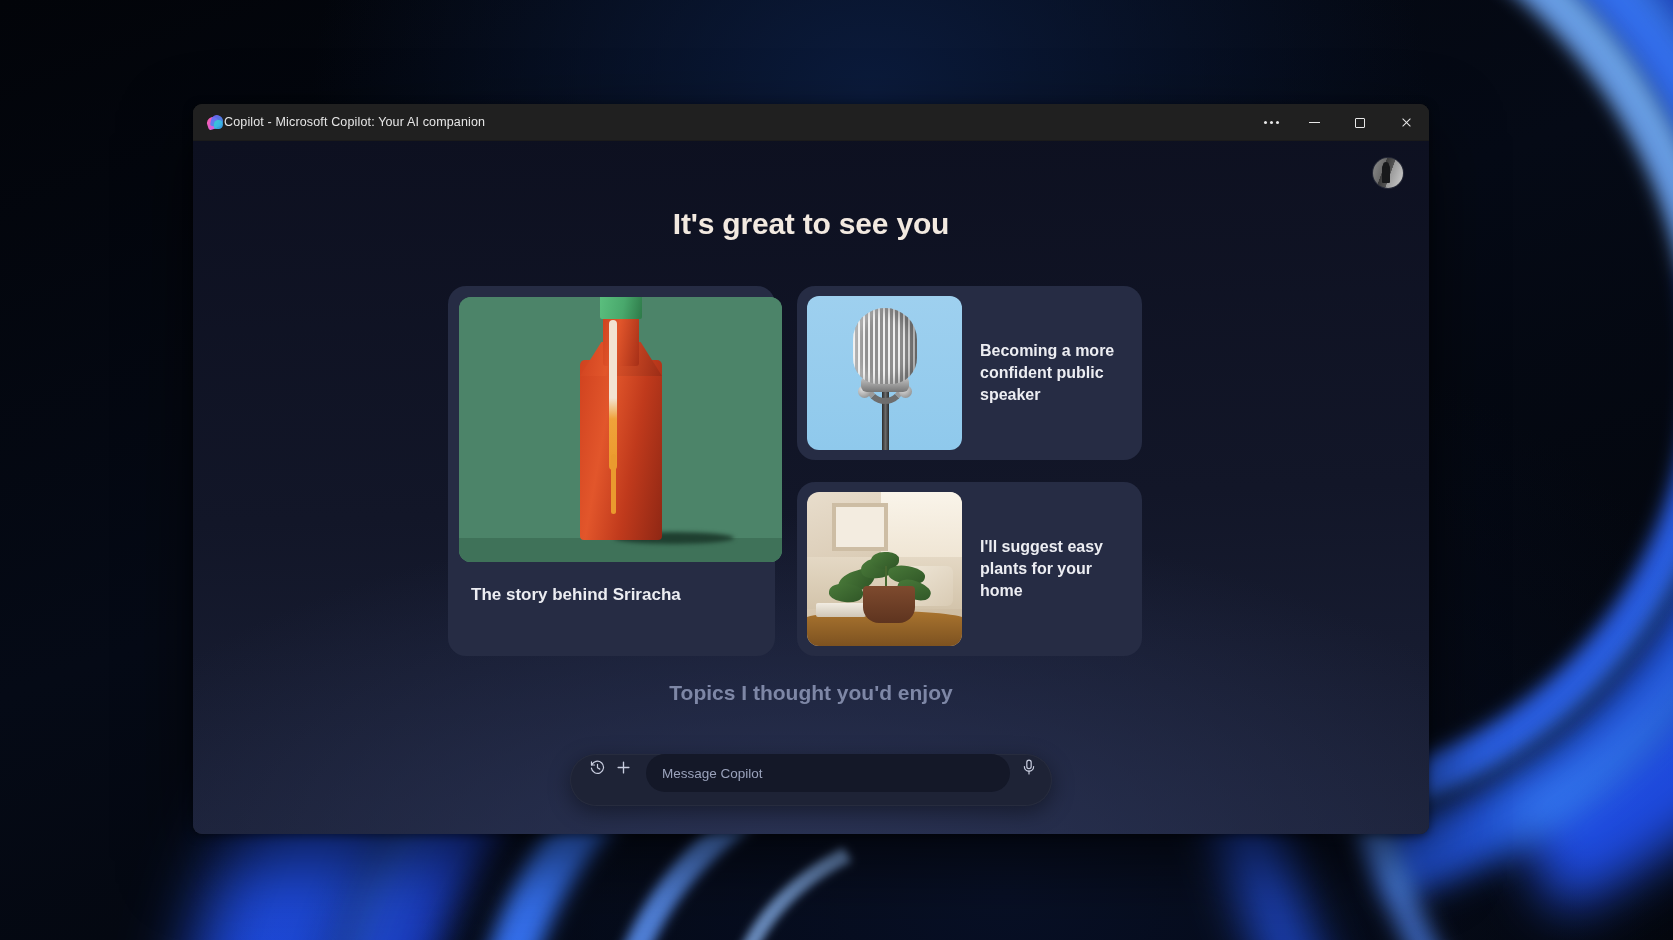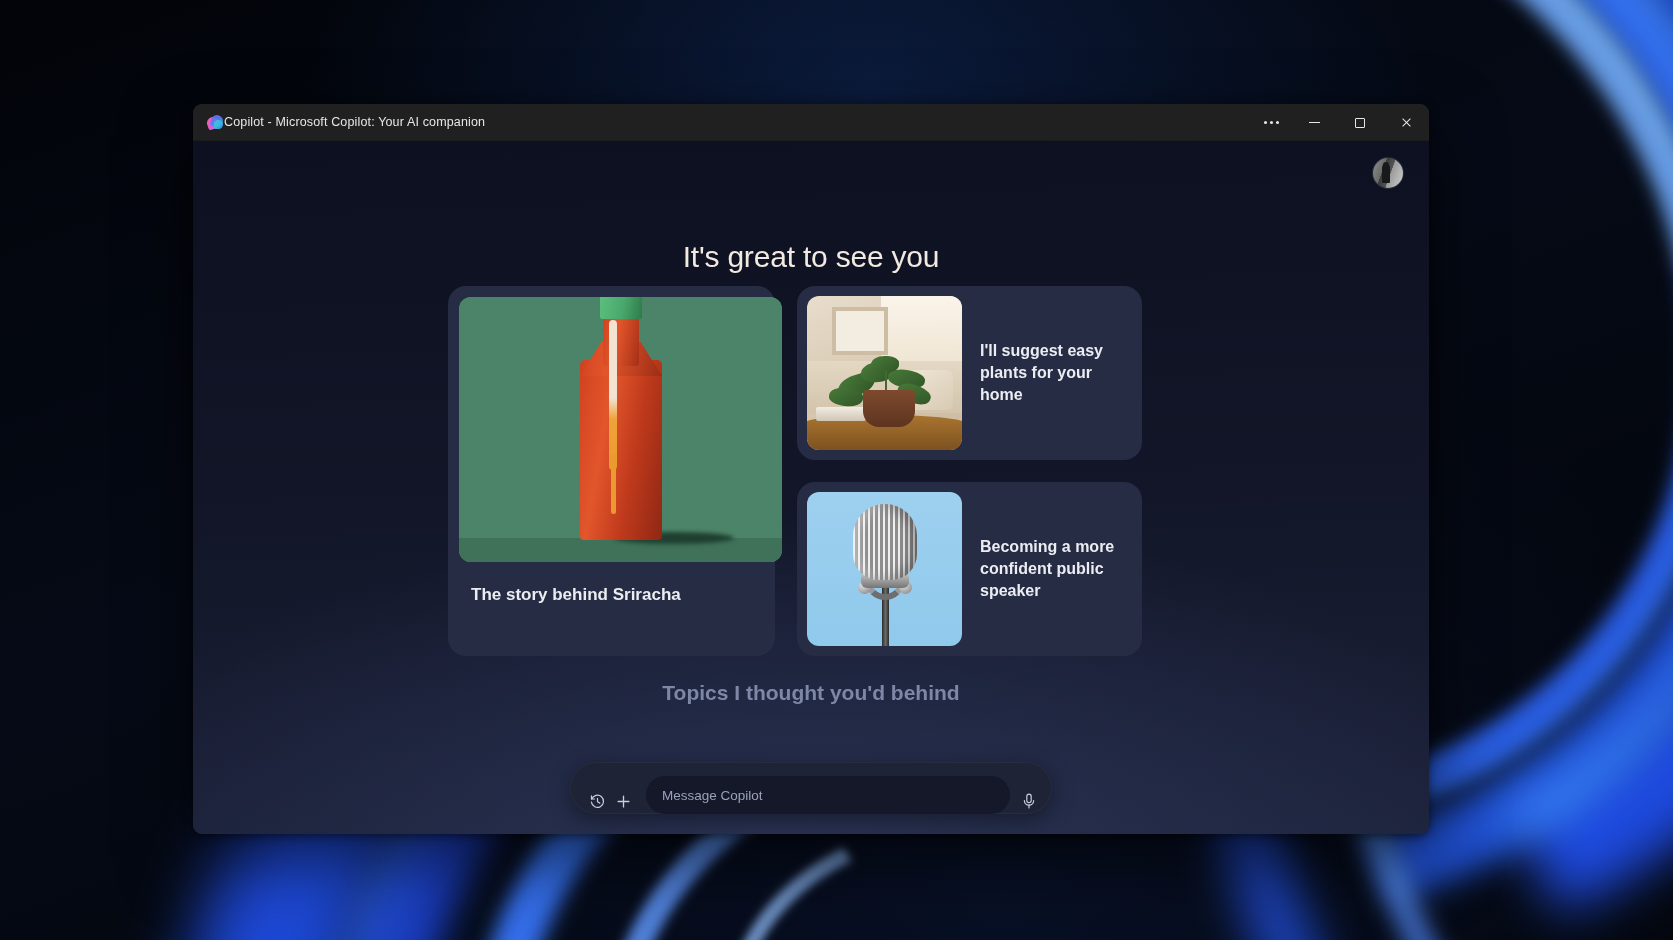--- a/index.html
+++ b/index.html
@@ -117,21 +117,21 @@
   .avatar .fig {
     position:absolute; left:9px; top:6px; width:8px; height:19px; border-radius:4px 4px 1px 1px;
     background:#18191b;
   }
   .avatar .head {
     position:absolute; left:10px; top:4px; width:6px; height:6px; border-radius:50%; background:#18191b;
   }
 
   .headline {
     position:absolute; left:0; right:0; top:66px; text-align:center;
-    font-size:30px; font-weight:400; color:#f2e9e0; letter-spacing:-.2px;margin-top:33px;
+    font-size:30px; font-weight:700; color:#f2e9e0; letter-spacing:-.2px;
   }
 
   .cards {
     position:absolute; left:255px; top:145px; display:flex; gap:22px;
   }
   .card-big {
     width:327px; height:370px; background:#262c44; border-radius:18px;
     padding:11px 11px 0 11px; cursor:pointer;
   }
   .card-big .thumb {
@@ -258,23 +258,23 @@
     position:absolute; left:50%; bottom:36%; width:2px; height:16%; background:#47672f;
   }
 
   .topics {
     position:absolute; left:0; right:0; top:540px; text-align:center;
     font-size:21px; font-weight:600; color:#7e87a6;
   }
 
   
   .composer {
-    position:absolute; left:50%; transform:translateX(-50%); bottom:20px;
+    position:absolute; left:50%; transform:translateX(-50%); bottom:28px;
     width:482px; height:52px; background:#1e2336; border-radius:26px;
-    display:flex; align-items:flex-end; padding:0 10px 0 14px;
+    display:flex; align-items:flex-start; padding:0 10px 0 14px;
     box-shadow:0 6px 22px rgba(0,0,0,.40), inset 0 0 0 1px rgba(255,255,255,.045);
   }
   .cicon { width:26px; height:26px; display:flex; align-items:center; justify-content:center;
            color:#c9cee0; cursor:pointer; flex:0 0 auto; }
   .msg-input {
     flex:1; height:38px; margin:0 6px 0 10px; background:#141828; border-radius:19px;
     border:none; outline:none; color:#dfe3ee; font-size:13.5px;
     font-family:"Liberation Sans", sans-serif; padding:0 16px;
   }
   .msg-input::placeholder { color:#9aa2bb; }
@@ -346,20 +346,34 @@
               <div class="neck"></div>
             <div class="cap2"></div>
               <div class="hl"></div>
               <div class="hl2"></div>
           </div>
         </div>
         <div class="cap">The story behind Sriracha</div>
       </div>
 
       <div class="col">
+
+        <div class="card-sm">
+          <div class="thumb">
+            <div class="mic-img">
+              <div class="stand"></div>
+                <div class="yoke"></div>
+              <div class="knob l"></div>
+                <div class="knob r"></div>
+              <div class="rim"></div>
+                <div class="head2"></div>
+            </div>
+          </div>
+          <div class="cap">Becoming a more confident public speaker</div>
+        </div>
 
         <div class="card-sm">
           <div class="thumb">
             <div class="plant-img">
               <div class="window2"></div>
                 <div class="frame"></div>
               <div class="sofa"></div>
                 <div class="pillow"></div>
               <div class="table"></div>
                 <div class="books"></div>
@@ -369,38 +383,24 @@
               <div class="leaf l4"></div>
                 <div class="leaf l5"></div>
                 <div class="leaf l6"></div>
               <div class="stem"></div>
                 <div class="pot"></div>
             </div>
           </div>
           <div class="cap">I'll suggest easy plants for your home</div>
         </div>
 
-        <div class="card-sm">
-          <div class="thumb">
-            <div class="mic-img">
-              <div class="stand"></div>
-                <div class="yoke"></div>
-              <div class="knob l"></div>
-                <div class="knob r"></div>
-              <div class="rim"></div>
-                <div class="head2"></div>
-            </div>
-          </div>
-          <div class="cap">Becoming a more confident public speaker</div>
-        </div>
-
       </div>
     </div>
 
-    <div class="topics">Topics I thought you'd behind</div>
+    <div class="topics">Topics I thought you'd enjoy</div>
 
     <div class="composer">
       <div class="cicon">
         <svg width="17" height="17" viewBox="0 0 24 24" fill="none" stroke="currentColor" stroke-width="1.7" stroke-linecap="round">
           <path d="M3.5 8.5V4.2M3.5 8.5H7.8"></path>
           <path d="M3.9 8.6A8.6 8.6 0 1 1 3.4 13"></path>
           <path d="M12 7.4v4.9l3.2 2"></path>
         </svg>
       </div>
       <div class="cicon">

